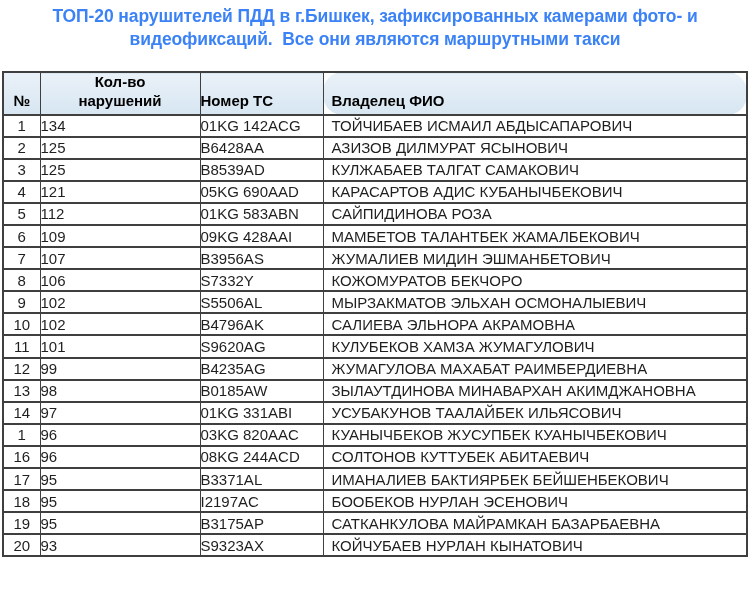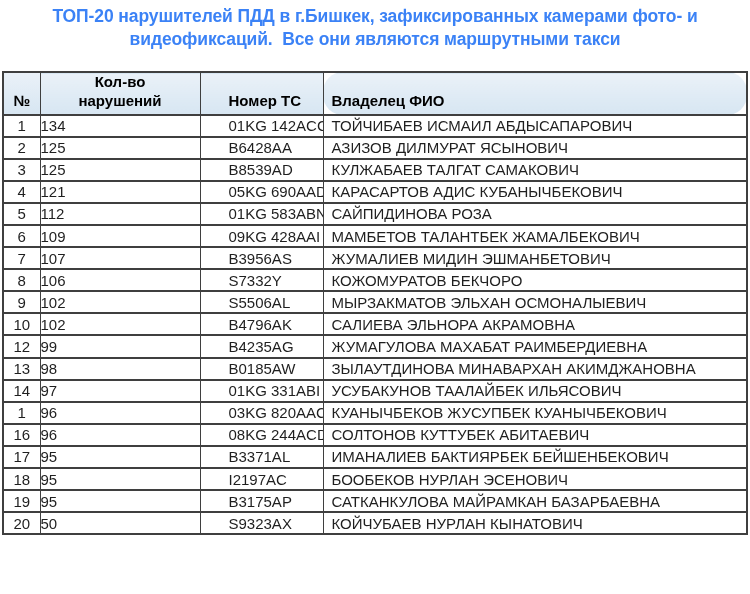--- a/index.html
+++ b/index.html
@@ -52,21 +52,21 @@
   td {
     height: 22.1px;
     font-size: 15px;
     color: #1f1f1f;
     background: #ffffff;
     vertical-align: middle;
   }
 
   .col0 { width: 37px; text-align: center; }
   .col1 { width: 160px; }
-  .col2 { width: 123px; text-align: left; padding-left: 28px; }
+  .col2 { width: 123px; text-align: left; padding-left: 0; }
   .col3 { text-align: left; padding-left: 8px; border-radius: 20px; }
 
   th.col0 { text-align: center; }
   th.col2, th.col3 { text-align: left; }
 </style>
 </head>
 <body>
 
 <div class="page">
   <div class="title">ТОП-20 нарушителей ПДД в г.Бишкек, зафиксированных камерами фото- и
@@ -137,20 +137,26 @@
           <td class="col2">S5506AL</td>
           <td class="col3">МЫРЗАКМАТОВ ЭЛЬХАН ОСМОНАЛЫЕВИЧ</td>
         </tr>
         <tr>
           <td class="col0">10</td>
           <td class="col1">102</td>
           <td class="col2">B4796AK</td>
           <td class="col3">САЛИЕВА ЭЛЬНОРА АКРАМОВНА</td>
         </tr>
         <tr>
+          <td class="col0">11</td>
+          <td class="col1">101</td>
+          <td class="col2">S9620AG</td>
+          <td class="col3">КУЛУБЕКОВ ХАМЗА ЖУМАГУЛОВИЧ</td>
+        </tr>
+        <tr>
           <td class="col0">12</td>
           <td class="col1">99</td>
           <td class="col2">B4235AG</td>
           <td class="col3">ЖУМАГУЛОВА МАХАБАТ РАИМБЕРДИЕВНА</td>
         </tr>
         <tr>
           <td class="col0">13</td>
           <td class="col1">98</td>
           <td class="col2">B0185AW</td>
           <td class="col3">ЗЫЛАУТДИНОВА МИНАВАРХАН АКИМДЖАНОВНА</td>
@@ -186,19 +192,19 @@
           <td class="col3">БООБЕКОВ НУРЛАН ЭСЕНОВИЧ</td>
         </tr>
         <tr>
           <td class="col0">19</td>
           <td class="col1">95</td>
           <td class="col2">B3175AP</td>
           <td class="col3">САТКАНКУЛОВА МАЙРАМКАН БАЗАРБАЕВНА</td>
         </tr>
         <tr>
           <td class="col0">20</td>
-          <td class="col1">50</td>
+          <td class="col1">93</td>
           <td class="col2">S9323AX</td>
           <td class="col3">КОЙЧУБАЕВ НУРЛАН КЫНАТОВИЧ</td>
         </tr>
       </tbody>
   </table>
 </div>
 
 </body></html>

